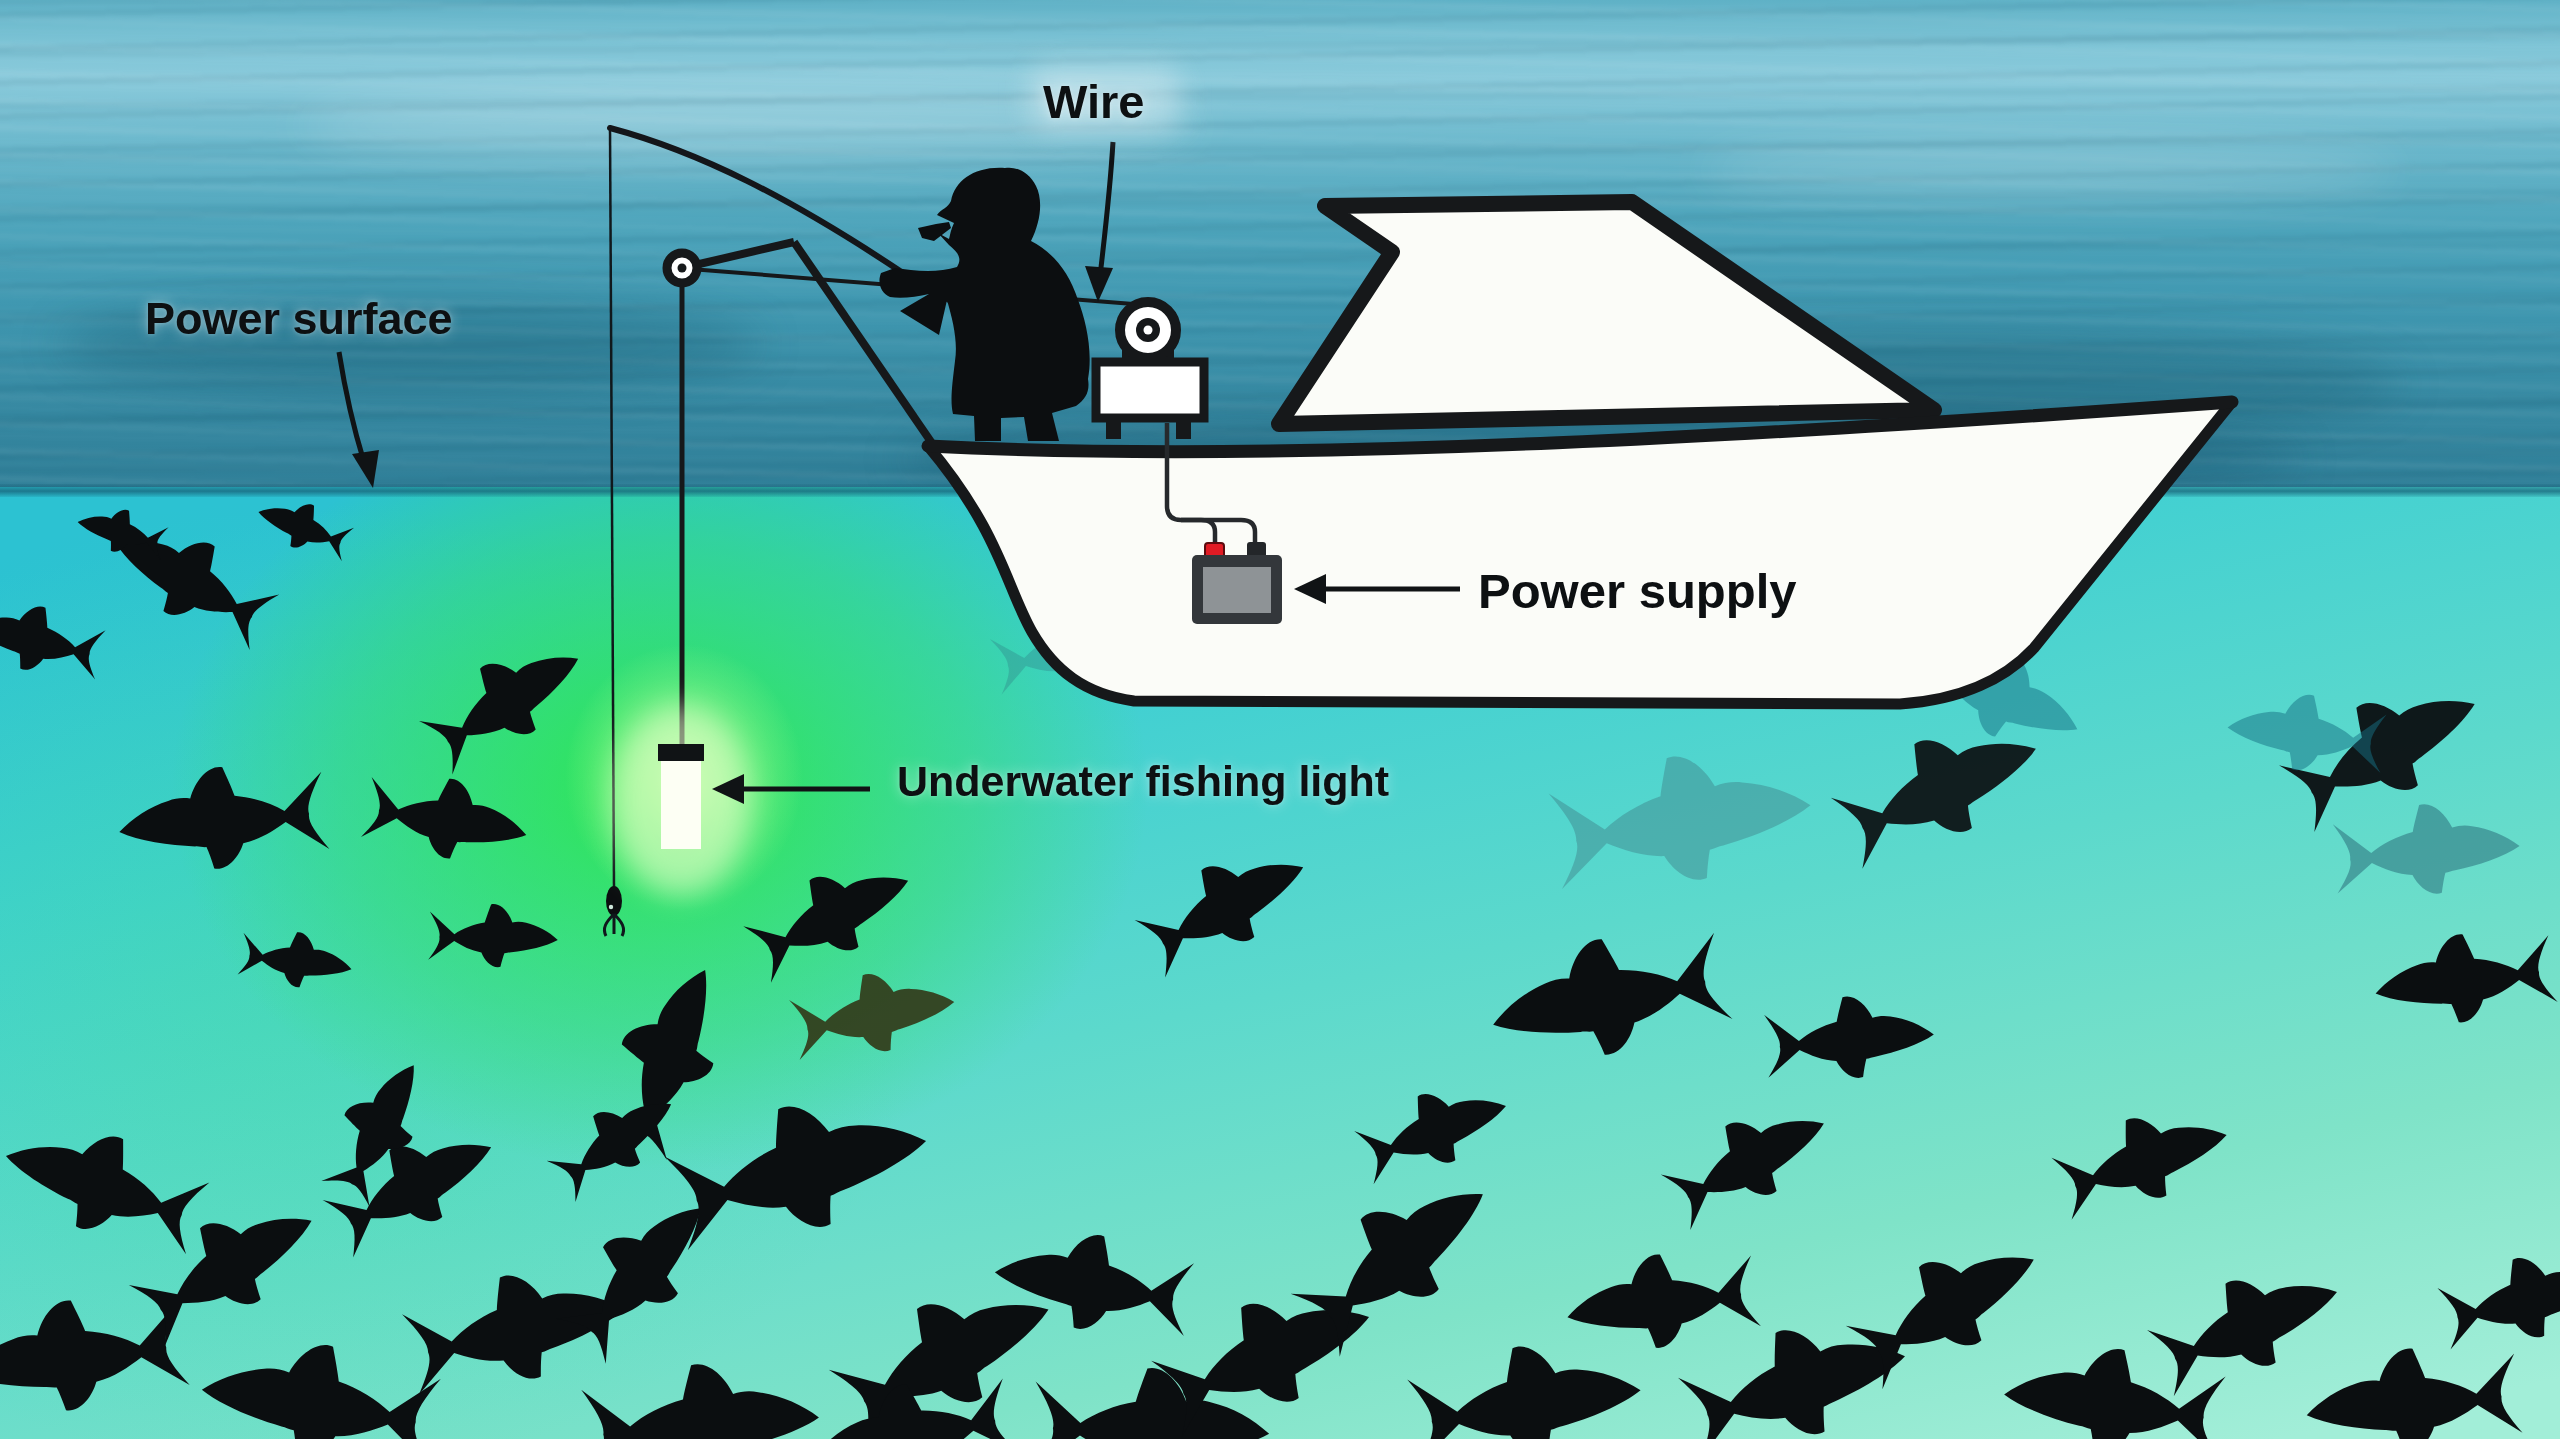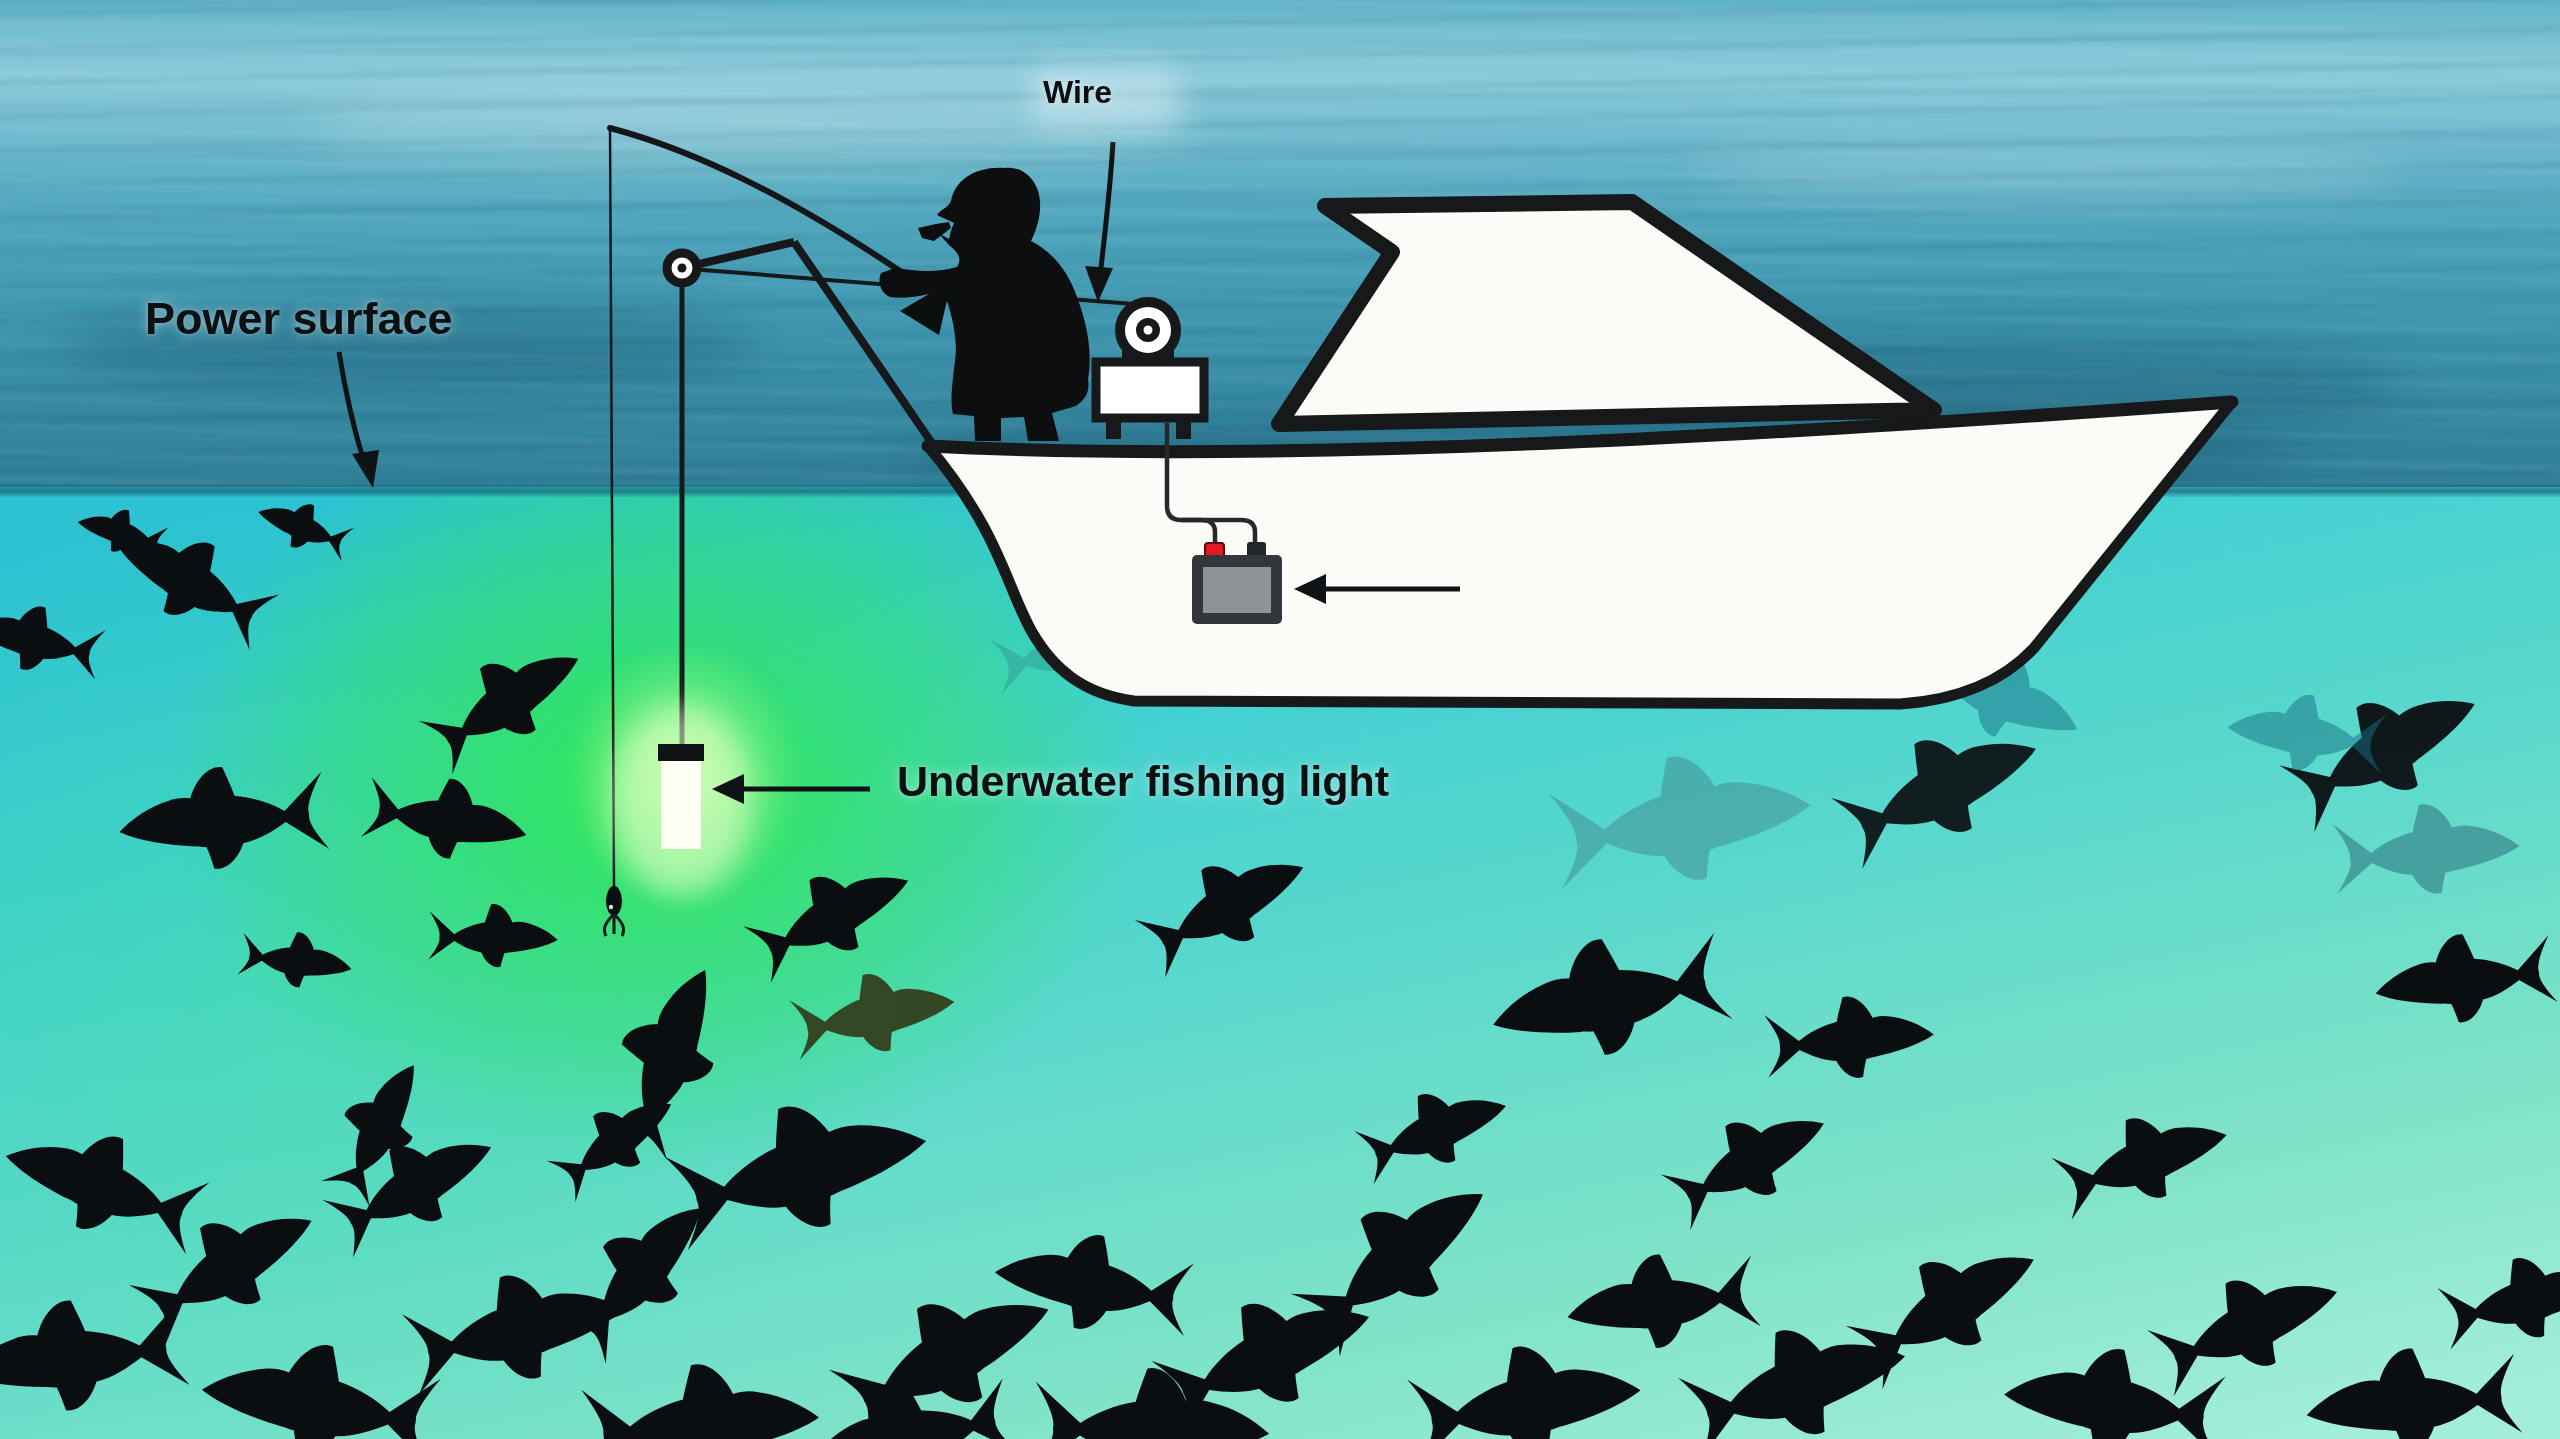--- a/index.html
+++ b/index.html
@@ -199,16 +199,17 @@
       <path d="M339,352 C346,396 356,436 364,462" fill="none" stroke-width="5"></path>
       <path d="M352,454 L379,450 L373,488 Z" stroke="none"></path>
       <line x1="870" y1="789" x2="740" y2="789" stroke-width="5"></line>
       <path d="M744,774 L744,804 L712,789 Z" stroke="none"></path>
       <line x1="1460" y1="589" x2="1322" y2="589" stroke-width="5"></line>
       <path d="M1326,574 L1326,604 L1294,589 Z" stroke="none"></path>
     </g>
   </svg>
 
   <div class="halo" style="left:1030px;top:66px;width:150px;height:64px"></div>
-  <div class="label" style="left:1043px;top:74px;font-size:32px">Wire</div>
+  <div class="label" style="left:1043px;top:74px;font-size:47px">Wire</div>
   <div class="label" style="left:145px;top:293px;font-size:45px">Power surface</div>
+  <div class="label" style="left:1478px;top:563px;font-size:49px">Power supply</div>
   <div class="label" style="left:897px;top:757px;font-size:43px">Underwater fishing light</div>
 </div>
 
 </body></html>

